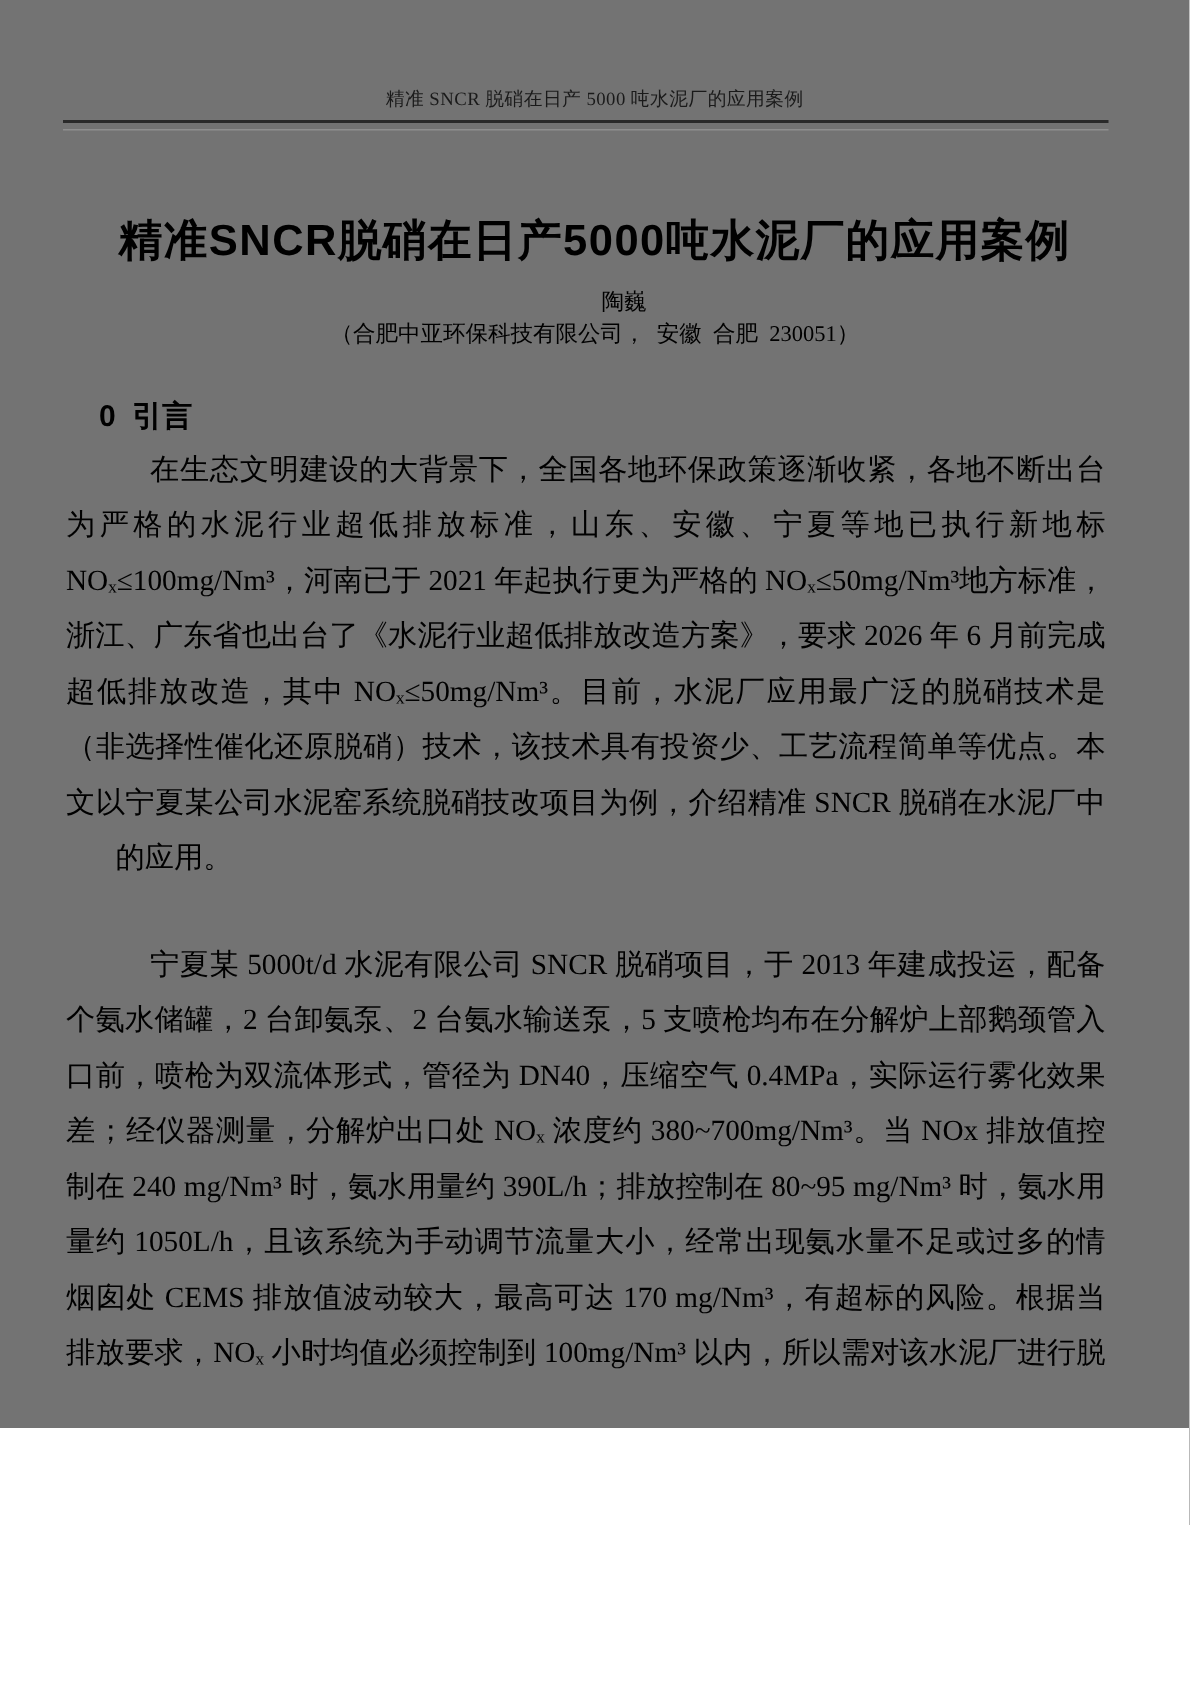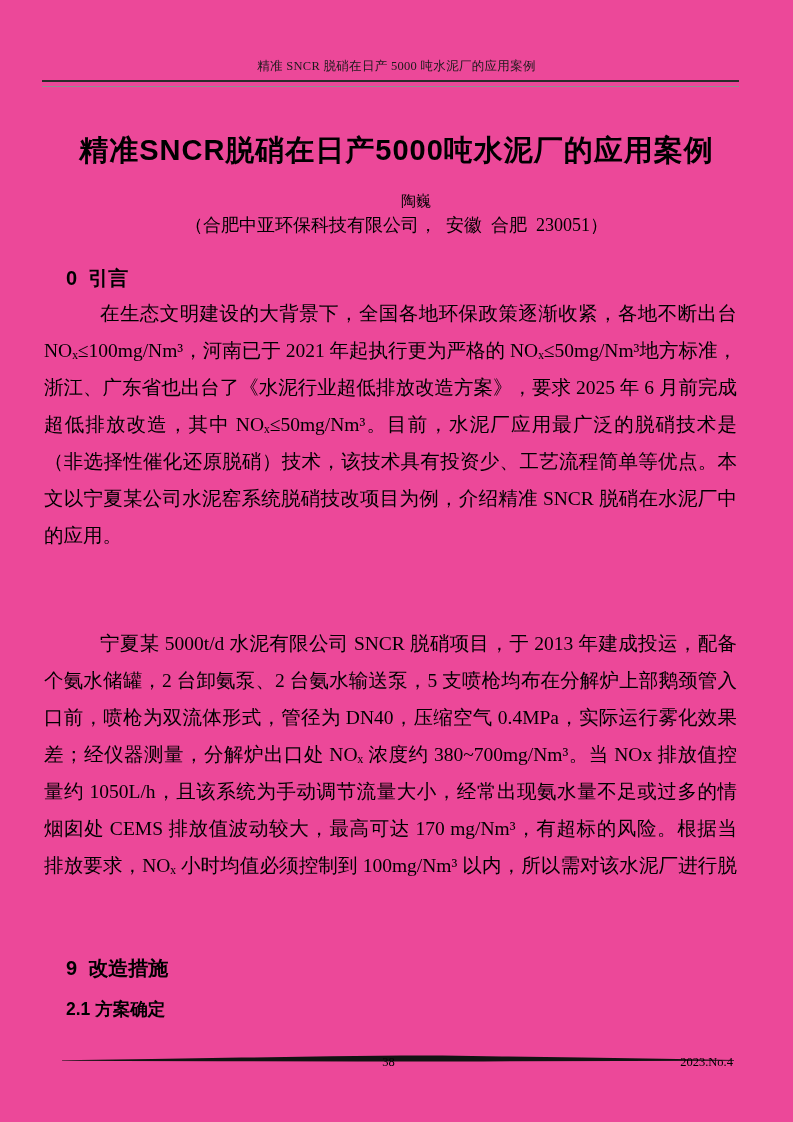--- a/index.html
+++ b/index.html
@@ -3,22 +3,22 @@
 <meta charset="utf-8">
 <style>
   html, body {
     margin: 0;
     padding: 0;
     background: #ffffff;
   }
   .page {
     position: relative;
     width: 793px;
-    height: 1122px;
-    background: #ec4899;
+    height: 952px;
+    background: #737373;
     color: #000000;
     font-family: "Liberation Serif", "DejaVu Serif", serif;
     overflow: hidden;
   }
   
   .running-header {
     position: absolute;
     top: 58px; left: 0; right: 0;
     text-align: center;
     font-size: 12.5px;
@@ -29,40 +29,40 @@
   .header-rule {
     position: absolute;
     top: 80px; left: 42px; right: 54px;
     height: 4px;
     border-top: 2px solid #2a2a2a;
     border-bottom: 1px solid #8f8f8f;
   }
   
   .doc-title {
     position: absolute;
-    top: 131px; left: 0; right: 0;
+    top: 141px; left: 0; right: 0;
     text-align: center;
     font-family: "Liberation Sans", "DejaVu Sans", sans-serif;
     font-weight: bold;
     font-size: 29px;
     letter-spacing: 1px;
     white-space: pre-wrap;
   }
   .author {
     position: absolute;
     top: 192px; left: 0; right: 0;
     text-align: center;
     font-size: 15px;
     margin-left: 39px;
   }
   .affiliation {
     position: absolute;
     top: 213px; left: 0; right: 0;
     text-align: center;
-    font-size: 18px;
+    font-size: 15px;
     white-space: pre-wrap;
   }
   
   .sec-heading {
     position: absolute;
     left: 44px; right: 72px;
     padding-left: 22px;
     font-family: "Liberation Sans", "DejaVu Sans", sans-serif;
     font-weight: bold;
     font-size: 20px;
@@ -84,20 +84,21 @@
     text-align: justify;
     text-align-last: justify;
     overflow: hidden;
     white-space: pre-wrap;
   }
   .jline.first {
     text-indent: 56px;
   }
   .jline.last {
     text-align-last: left;
+    margin-left: 33px;
   }
   
   .footer-rule {
     position: absolute;
     top: 1048px; left: 62px;
     width: 672px; height: 7px;
   }
   .footer-row {
     position: absolute;
     top: 1055px; left: 44px; right: 60px;
@@ -126,34 +127,36 @@
   <div class="doc-title">精准SNCR脱硝在日产5000吨水泥厂的应用案例</div>
 
   <div class="author">陶巍</div>
 
   <div class="affiliation">（合肥中亚环保科技有限公司，  安徽  合肥  230051）</div>
 
   <div class="sec-heading" style="top:265px">0  引言</div>
 
   <div class="para" style="top:295px">
     <div class="jline first">在生态文明建设的大背景下，全国各地环保政策逐渐收紧，各地不断出台更</div>
+    <div class="jline">为严格的水泥行业超低排放标准，山东、安徽、宁夏等地已执行新地标</div>
     <div class="jline">NOₓ≤100mg/Nm³，河南已于 2021 年起执行更为严格的 NOₓ≤50mg/Nm³地方标准，</div>
-    <div class="jline">浙江、广东省也出台了《水泥行业超低排放改造方案》，要求 2025 年 6 月前完成</div>
+    <div class="jline">浙江、广东省也出台了《水泥行业超低排放改造方案》，要求 2026 年 6 月前完成</div>
     <div class="jline">超低排放改造，其中 NOₓ≤50mg/Nm³。目前，水泥厂应用最广泛的脱硝技术是 SNCR</div>
     <div class="jline">（非选择性催化还原脱硝）技术，该技术具有投资少、工艺流程简单等优点。本</div>
     <div class="jline">文以宁夏某公司水泥窑系统脱硝技改项目为例，介绍精准 SNCR 脱硝在水泥厂中</div>
     <div class="jline last">的应用。</div>
   </div>
 
 
   <div class="para" style="top:625px">
     <div class="jline first">宁夏某 5000t/d 水泥有限公司 SNCR 脱硝项目，于 2013 年建成投运，配备 3</div>
     <div class="jline">个氨水储罐，2 台卸氨泵、2 台氨水输送泵，5 支喷枪均布在分解炉上部鹅颈管入</div>
     <div class="jline">口前，喷枪为双流体形式，管径为 DN40，压缩空气 0.4MPa，实际运行雾化效果</div>
     <div class="jline">差；经仪器测量，分解炉出口处 NOₓ 浓度约 380~700mg/Nm³。当 NOx 排放值控</div>
+    <div class="jline">制在 240 mg/Nm³ 时，氨水用量约 390L/h；排放控制在 80~95 mg/Nm³ 时，氨水用</div>
     <div class="jline">量约 1050L/h，且该系统为手动调节流量大小，经常出现氨水量不足或过多的情况，</div>
     <div class="jline">烟囱处 CEMS 排放值波动较大，最高可达 170 mg/Nm³，有超标的风险。根据当地</div>
     <div class="jline">排放要求，NOₓ 小时均值必须控制到 100mg/Nm³ 以内，所以需对该水泥厂进行脱</div>
   </div>
 
   <div class="sec-heading" style="top:955px">9  改造措施</div>
 
   <div class="sec-heading sub" style="top:996px">2.1 方案确定</div>
 
   <div class="footer-rule">

